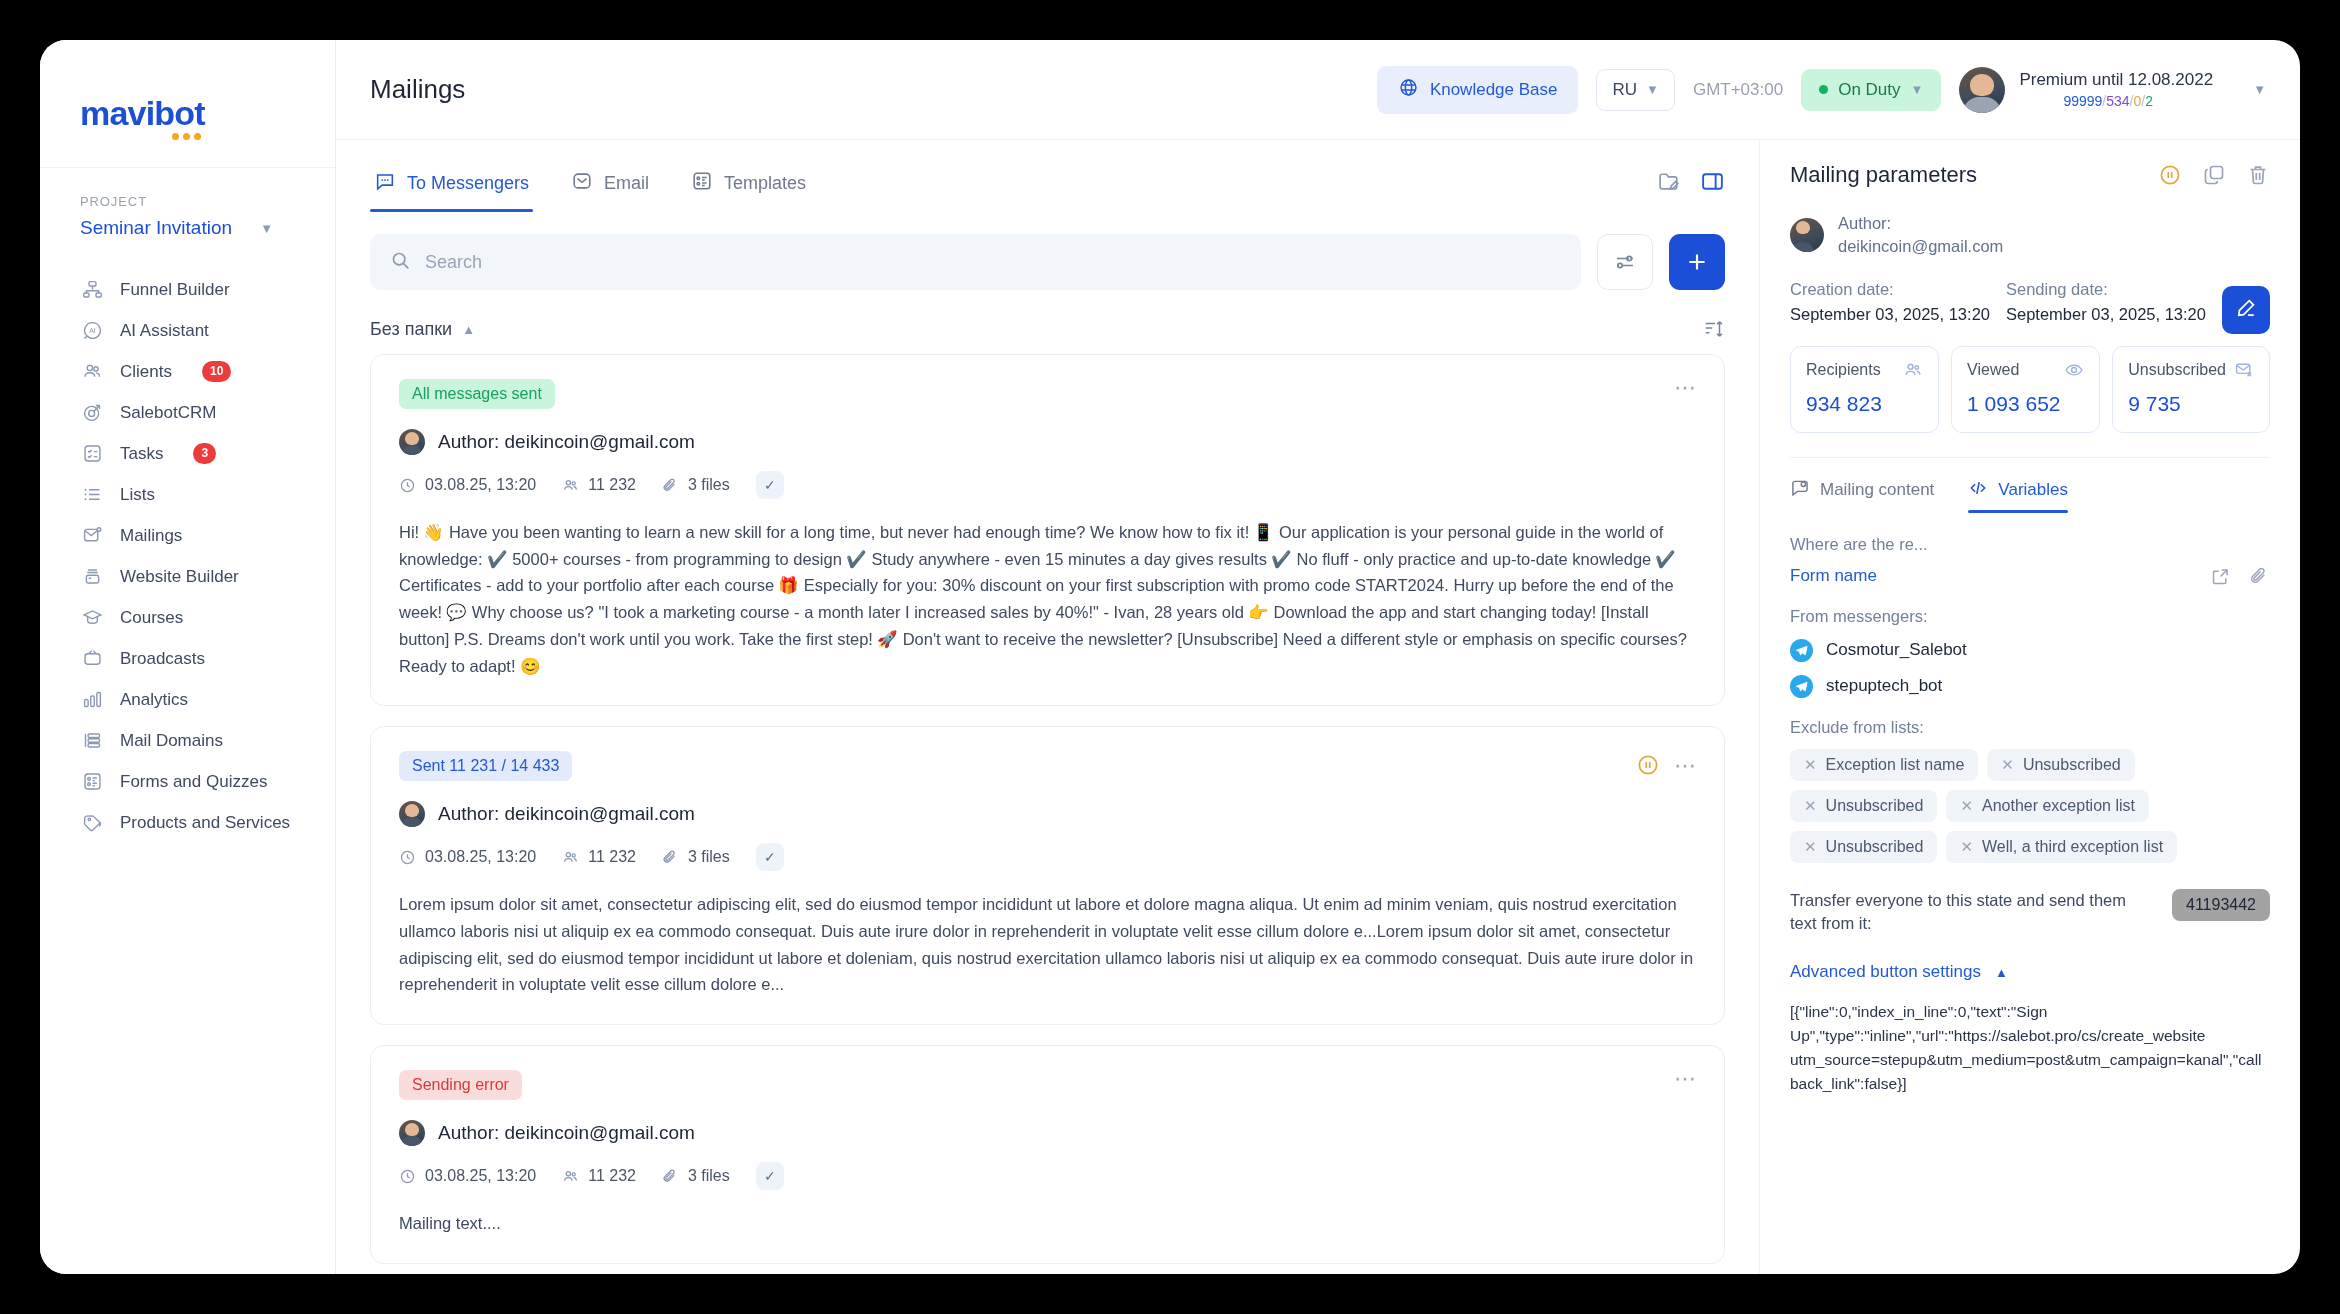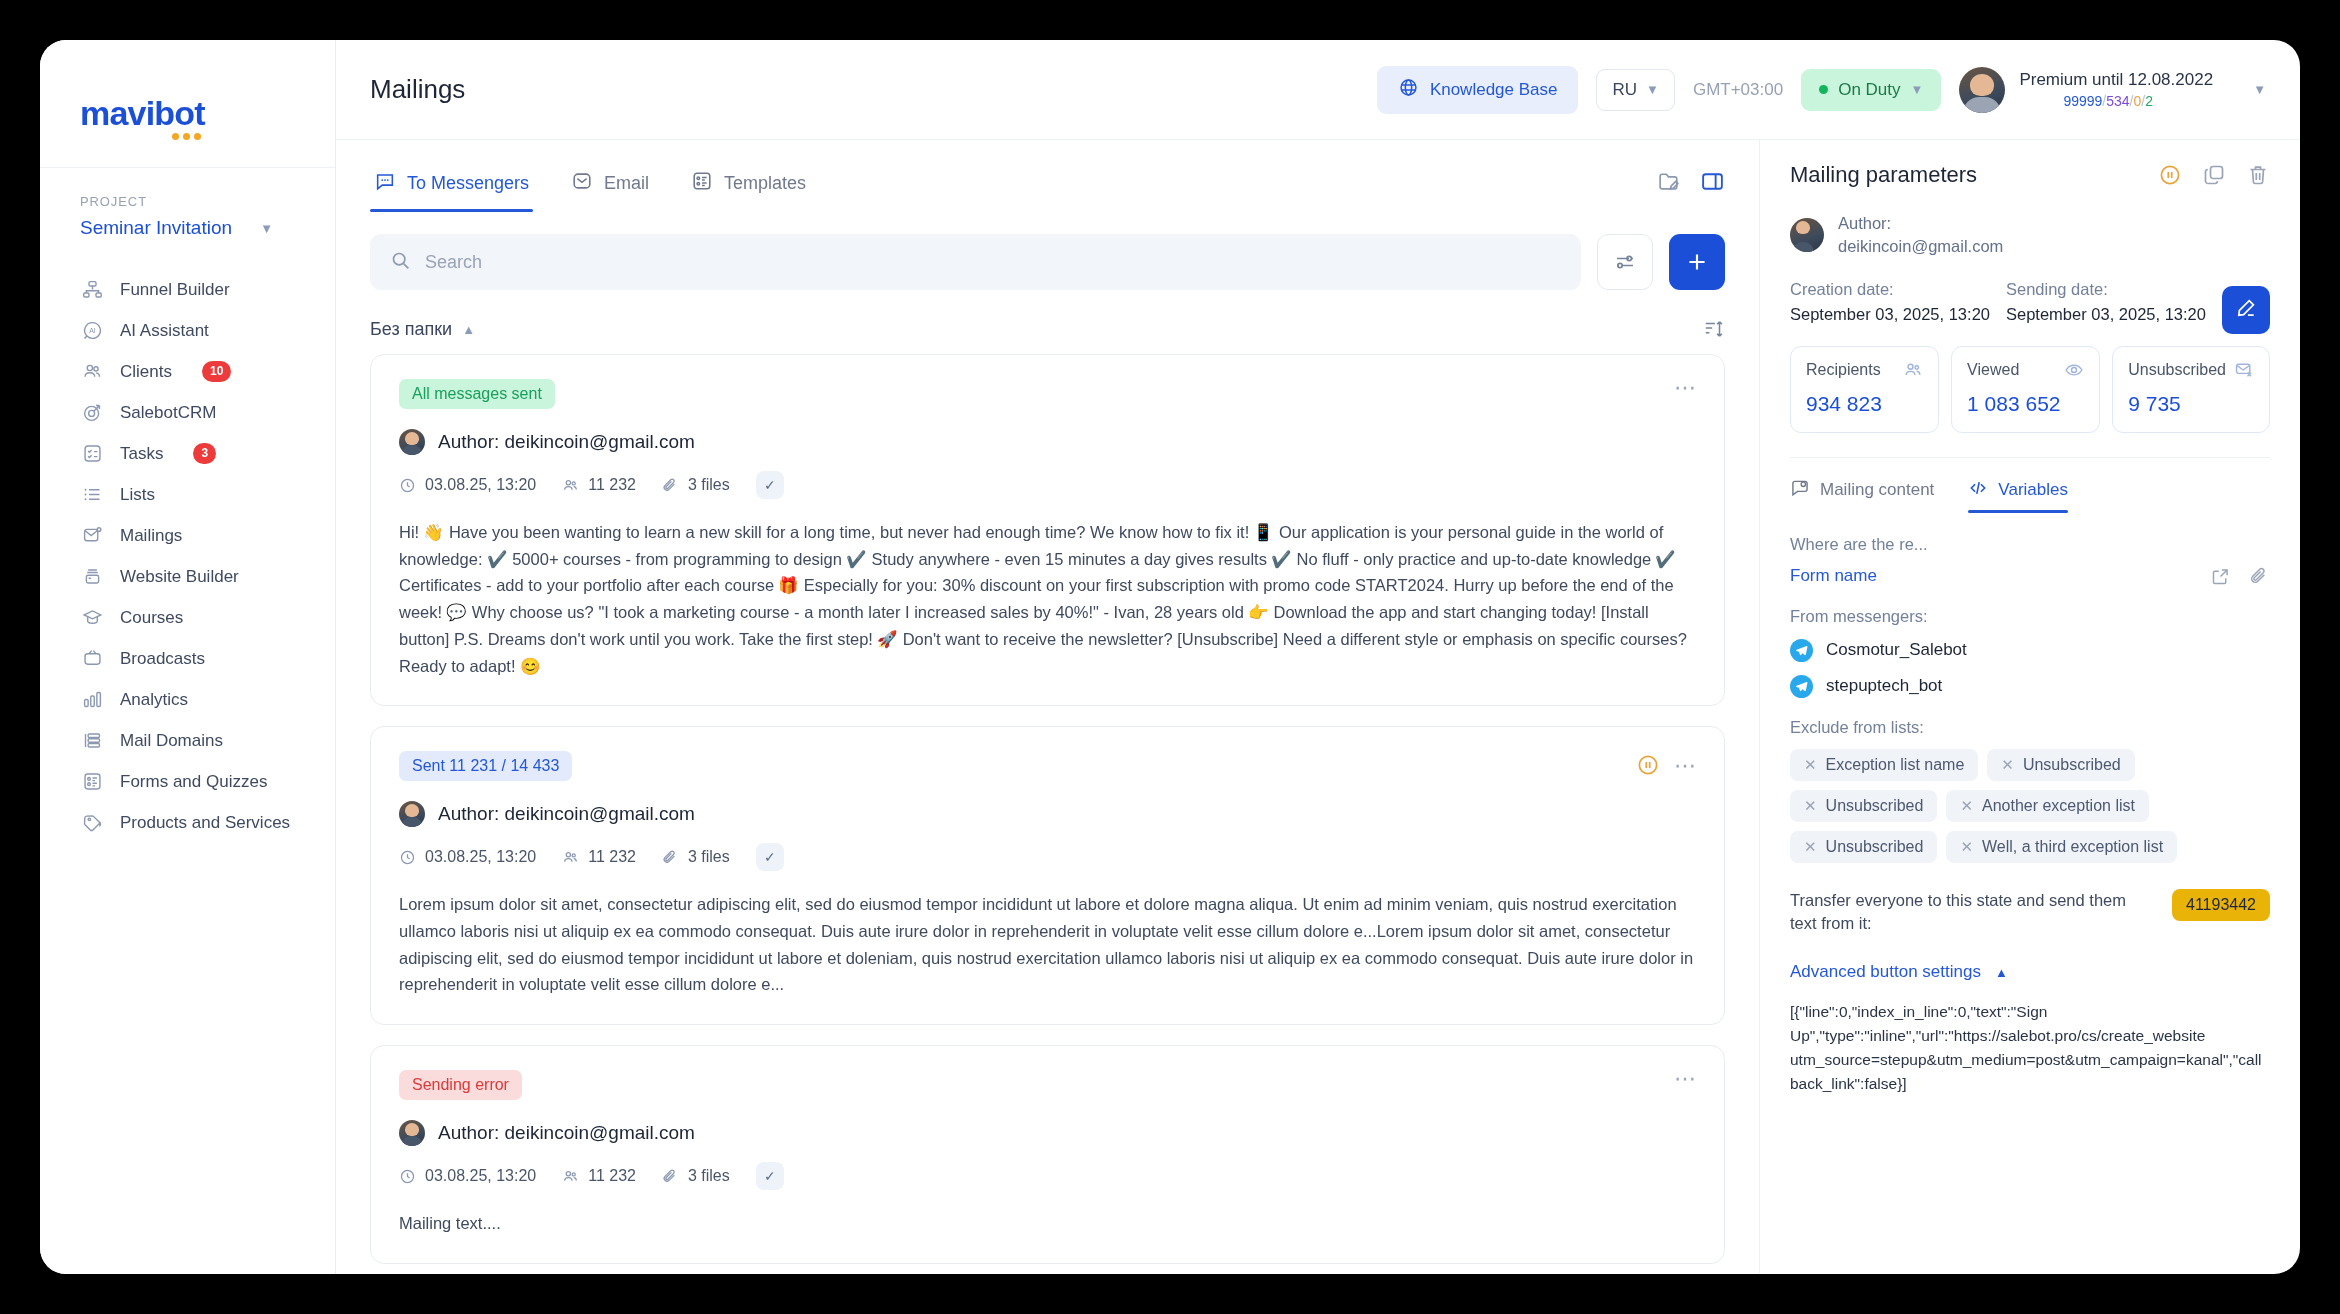--- a/index.html
+++ b/index.html
@@ -325,21 +325,21 @@
   .chips { display: flex; flex-wrap: wrap; gap: 9px; margin-top: 12px; }
   .chip {
     display: inline-flex; align-items: center; gap: 9px;
     background: #F0F3F8; border-radius: 8px;
     padding: 7px 14px; font-size: 16px; color: #4d5970;
   }
   .chip-x { color: #9aa4b6; font-size: 15px; cursor: pointer; }
   .transfer-row { display: flex; align-items: flex-start; gap: 16px; margin-top: 26px; }
   .transfer-txt { font-size: 16.5px; color: #3f4a5e; line-height: 1.45; flex: 1; }
   .state-chip {
-    background: #eab308; border-radius: 8px; padding: 7px 14px;
+    background: #a3a3a3; border-radius: 8px; padding: 7px 14px;
     font-size: 16px; color: #1d2536; white-space: nowrap;
   }
   .adv-row { display: flex; align-items: center; gap: 14px; margin-top: 26px; cursor: pointer; }
   .adv-label { font-size: 17px; color: #2458D6; }
   .json-text {
     margin-top: 18px; font-size: 15.5px; line-height: 1.55;
     color: #2a3447; word-break: break-word;
   }
 </style>
 </head>
@@ -835,21 +835,21 @@
           <div class="stat">
             <div class="stat-top">
               <span class="stat-label">Viewed</span>
               <span class="stat-ic">
                     <svg width="20" height="20" viewBox="0 0 24 24" fill="none" stroke="currentColor" stroke-width="1.7">
                       <path d="M2.5 12S6 6.2 12 6.2 21.5 12 21.5 12 18 17.8 12 17.8 2.5 12 2.5 12z"></path>
                       <circle cx="12" cy="12" r="3"></circle>
                     </svg>
                   </span>
             </div>
-            <div class="stat-val">1 083 652</div>
+            <div class="stat-val">1 093 652</div>
           </div>
           <div class="stat">
             <div class="stat-top">
               <span class="stat-label">Unsubscribed</span>
               <span class="stat-ic">
                     <svg width="20" height="20" viewBox="0 0 24 24" fill="none" stroke="currentColor" stroke-width="1.7">
                       <path d="M3 7.5A2.5 2.5 0 0 1 5.5 5h11A2.5 2.5 0 0 1 19 7.5v6A2.5 2.5 0 0 1 16.5 16h-11A2.5 2.5 0 0 1 3 13.5z"></path>
                       <path d="M3.6 6.8 11 12l7.4-5.2"></path>
                       <path d="M16.2 15.2 20.6 19.6M20.6 15.2l-4.4 4.4"></path>
                     </svg>

